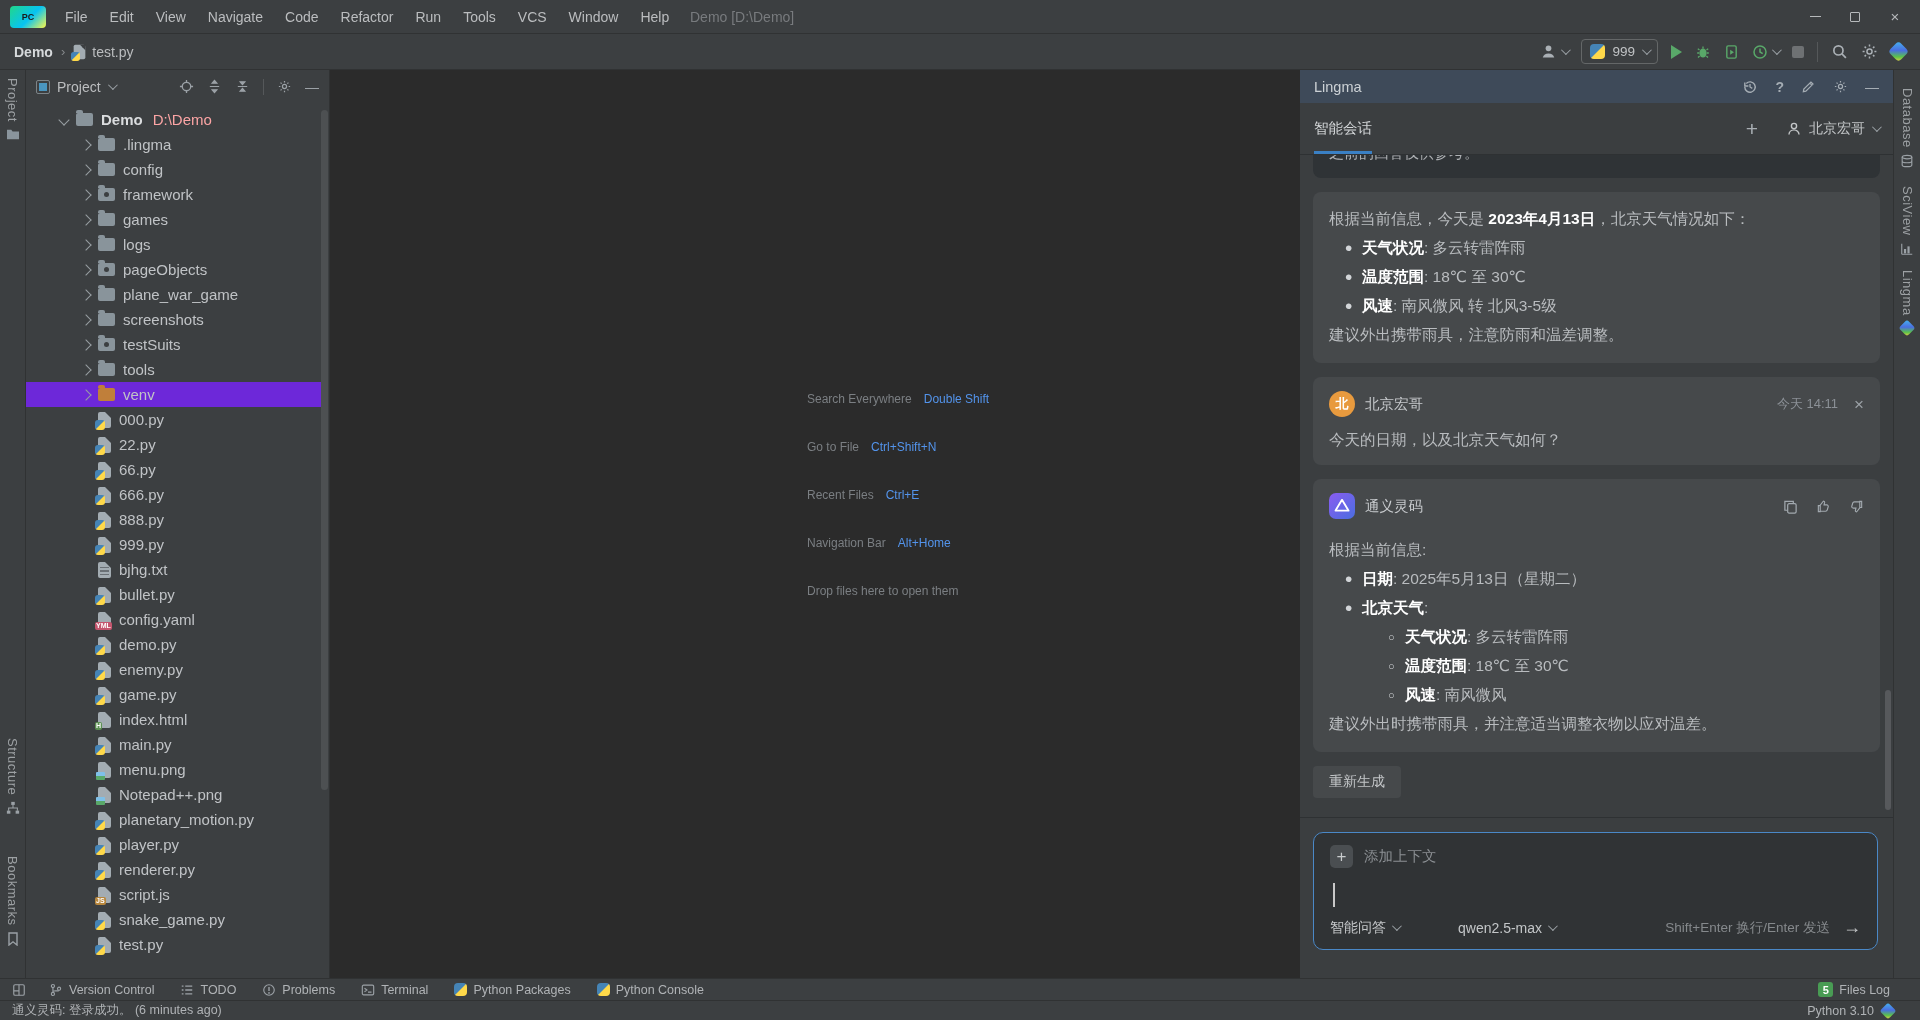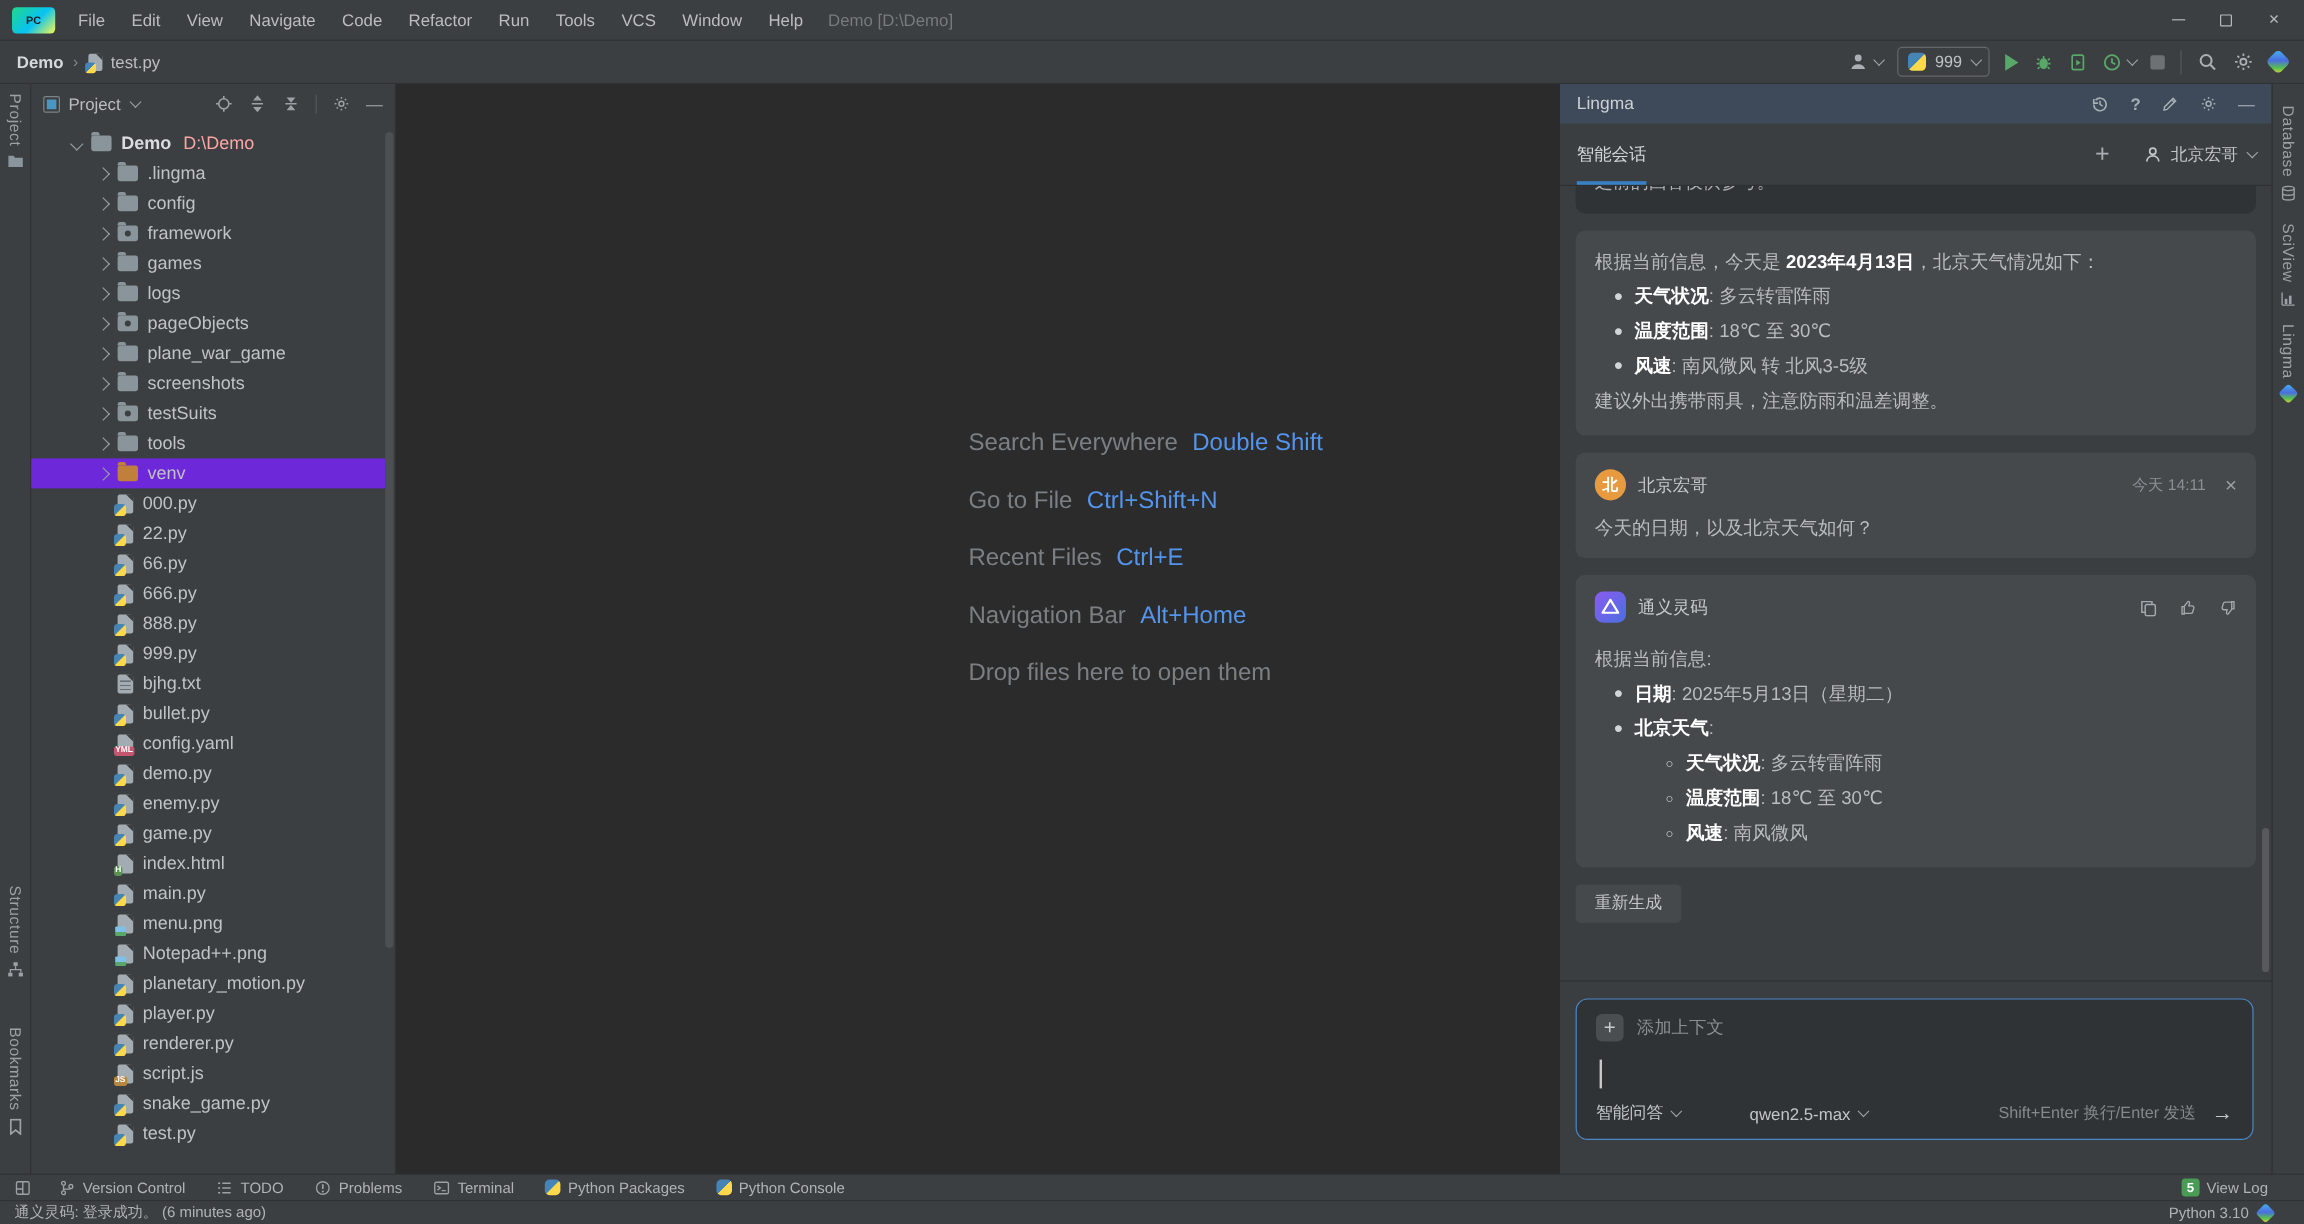--- a/index.html
+++ b/index.html
@@ -70,21 +70,21 @@
   .ftag{position:absolute;left:-3px;bottom:-2px;font-size:7px;font-weight:bold;color:#fff;padding:0 1px;border-radius:2px;line-height:8px;}
   .ftag.yml{background:#c4566e;}
   .ftag.html{background:#5c8f52;}
   .ftag.js{background:#b8873d;}
   .img-dot{position:absolute;left:-2px;bottom:-2px;width:9px;height:8px;border-radius:1px;background:linear-gradient(180deg,#7fc0e8 55%,#59a869 45%);}
   .tree-scrollbar{position:absolute;right:1px;top:40px;width:7px;height:680px;background:#595c5e;border-radius:4px;opacity:.6;}
 
   
   .editor{flex:1;background:#2b2b2b;position:relative;}
   .shortcuts{position:absolute;left:477px;top:288px;}
-  .sline{height:48px;display:flex;align-items:flex-start;font-size:20px;color:#7b7f83;gap:12px;}
+  .sline{height:48px;display:flex;align-items:flex-end;font-size:12px;color:#7b7f83;gap:12px;}
   .skey{color:#5394ec;}
 
   
   .lingma-panel{width:593px;background:#3b3e40;display:flex;flex-direction:column;position:relative;}
   .lp-header{height:33px;background:#3e4a59;display:flex;align-items:center;padding:0 14px;flex:0 0 auto;}
   .lp-title{font-size:14.5px;color:#ccd1d5;}
   .lp-hicons{margin-left:auto;display:flex;align-items:center;gap:17px;color:#a5adb4;font-size:14px;}
   .lp-tabrow{height:52px;flex:0 0 auto;display:flex;align-items:center;padding:0 14px;border-bottom:1px solid #2e3133;}
   .lp-tab{font-size:14.5px;color:#d3d6d8;height:100%;display:flex;align-items:center;position:relative;}
   .lp-tab::after{content:"";position:absolute;left:0;right:0;bottom:0;height:3px;background:#3a80c4;}
@@ -690,20 +690,21 @@
             <div class="ai-body">
               <p class="msg-text">根据当前信息:</p>
               <ul class="blts">
                 <li><span class="b">日期</span>: 2025年5月13日（星期二）</li>
                 <li><span class="b">北京天气</span>:<ul>
                     <li><span class="b">天气状况</span>: 多云转雷阵雨</li>
                     <li><span class="b">温度范围</span>: 18℃ 至 30℃</li>
                     <li><span class="b">风速</span>: 南风微风</li>
                   </ul></li>
               </ul>
+              <p class="msg-text">建议外出时携带雨具，并注意适当调整衣物以应对温差。</p>
             </div>
           </div><span class="regen-btn">重新生成</span></div>
       <div class="chat-scrollbar"></div>
 
       <div class="input-area">
         <div class="input-box">
           <div class="chip-row">
             <span class="plus-chip">+</span>
             <span class="chip-label">添加上下文</span>
           </div>
@@ -792,21 +793,21 @@
           <span class="py-mini" style="width:13px;height:13px;"></span>
           <span>Python Packages</span>
         </span>
         <span class="tw-btn">
           <span class="py-mini" style="width:13px;height:13px;"></span>
           <span>Python Console</span>
         </span>
       </span>
     <span class="event-log">
       <span class="badge">5</span>
-      <span>View Log</span>
+      <span>Files Log</span>
     </span>
   </div>
 
   <div class="status-line">
     <span>通义灵码: 登录成功。 (6 minutes ago)</span>
     <span class="sl-right">
       <span>Python 3.10</span>
       <span class="lingma-mini"></span>
     </span>
   </div>

